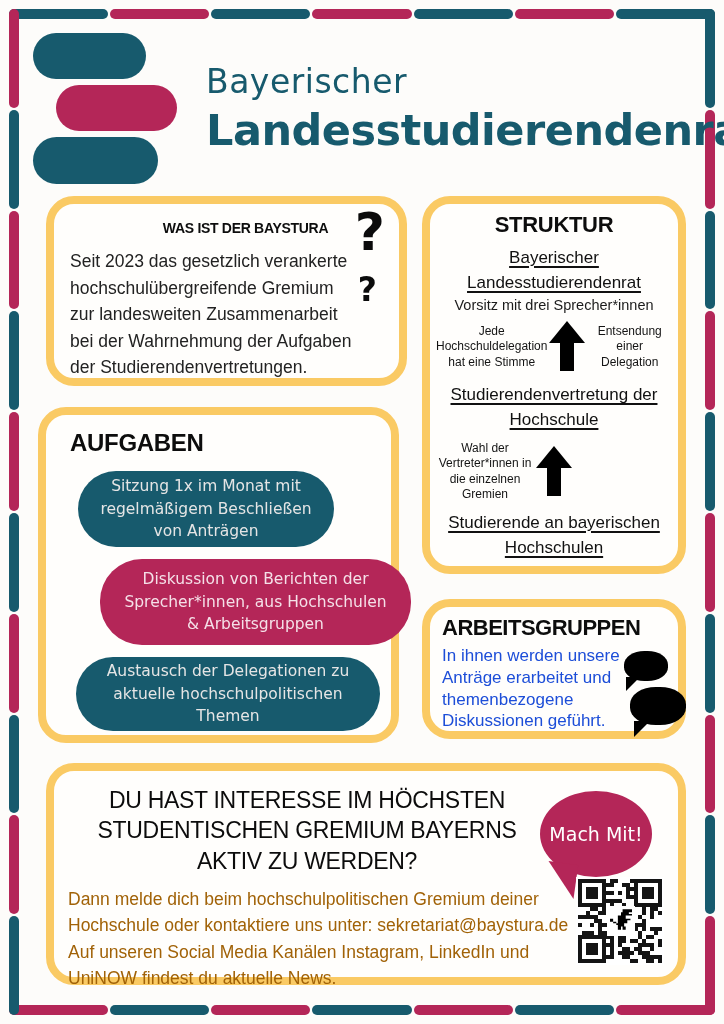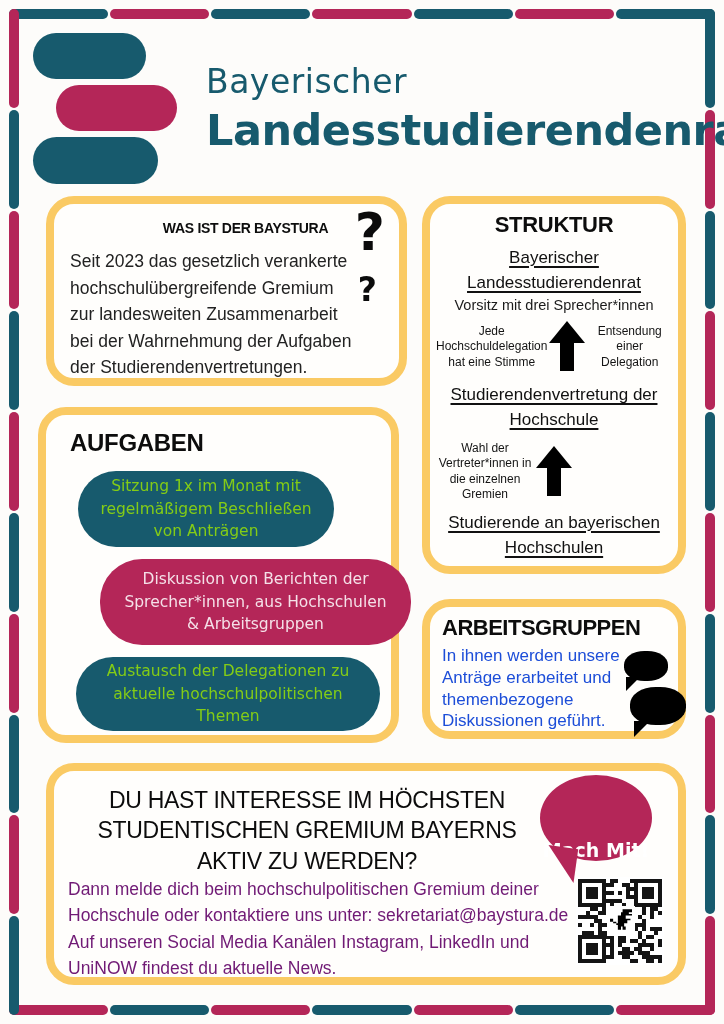--- a/index.html
+++ b/index.html
@@ -56,21 +56,21 @@
   .arrow-row{display:grid;grid-template-columns:1fr 40px 1fr;align-items:center;margin-top:8px}
   .arrow-row .lbl{font-size:12px;line-height:1.3;color:#141414}
   .arrow{width:36px;height:52px;position:relative;margin:0 auto}
   .arrow::before{content:"";position:absolute;top:0;left:0;border-left:18px solid transparent;border-right:18px solid transparent;border-bottom:22px solid #000}
   .arrow::after{content:"";position:absolute;top:20px;left:11px;width:14px;height:30px;background:#000}
   .tier.m2{margin-top:10px}
   .tier.m3{margin-top:8px}
   #box-aufgaben{left:38px;top:407px;width:361px;height:336px;padding:14px 24px}
   #box-aufgaben h2{font-size:24px}
   .task-pill{
-    border-radius:42px;color:#84cc16;text-align:center;
+    border-radius:42px;color:#e5e5e5;text-align:center;
     font-family:"DejaVu Sans",sans-serif;font-size:15.5px;line-height:1.45;
     display:flex;align-items:center;justify-content:center;padding:10px 20px;
   }
   .task-pill.teal{background:var(--teal)}
   .task-pill.crimson{background:var(--crimson);color:#F5E0E8}
   .tp1{width:256px;height:76px;margin:14px 0 0 8px}
   .tp2{width:311px;height:86px;margin:12px 0 0 30px}
   .tp3{width:304px;height:74px;margin:12px 0 0 6px}
   #box-arbeits{left:422px;top:599px;width:264px;height:140px;padding:8px 12px}
   #box-arbeits h2{font-size:22px;letter-spacing:-.5px}
@@ -78,26 +78,26 @@
   .arbeits-body{font-size:17px;line-height:1.28;width:178px;color:#1d4ed8}
   .bubbles{position:relative;width:62px;flex:1}
   .chat-bubble{position:absolute;background:#000;border-radius:46%}
   .chat-bubble::after{content:"";position:absolute;width:0;height:0;border-style:solid}
   .cb1{width:44px;height:30px;left:4px;top:6px}
   .cb1::after{left:2px;bottom:-10px;border-width:14px 14px 0 0;border-color:#000 transparent transparent transparent}
   .cb2{width:56px;height:38px;left:10px;top:42px}
   .cb2::after{left:4px;bottom:-12px;border-width:16px 16px 0 0;border-color:#000 transparent transparent transparent}
   #box-cta{left:46px;top:763px;width:640px;height:222px;padding:14px 14px}
   .cta-headline{width:478px;text-align:center;font-size:23px;font-weight:normal;line-height:1.32;letter-spacing:-.3px;color:#0c0c0c}
-  .cta-body{margin-top:0;width:512px;font-size:17.5px;line-height:1.5;color:#701a75}
+  .cta-body{margin-top:10px;width:512px;font-size:17.5px;line-height:1.5;color:#a16207}
   .speech-bubble{
-    position:absolute;left:486px;top:4px;width:112px;height:86px;
+    position:absolute;left:486px;top:20px;width:112px;height:86px;
     background:var(--crimson);border-radius:50%;
-    display:flex;align-items:flex-end;justify-content:center;
-    color:#fff;font-weight:bold;font-size:19px;font-family:"DejaVu Sans",sans-serif;
+    display:flex;align-items:center;justify-content:center;
+    color:#fff;font-weight:normal;font-size:19px;font-family:"DejaVu Sans",sans-serif;
   }
   .speech-bubble::after{
     content:"";position:absolute;left:6px;bottom:-20px;width:0;height:0;
     border-style:solid;border-width:0 30px 34px 0;
     border-color:transparent var(--crimson) transparent transparent;
     transform:rotate(8deg);
   }
   
   #qr-wrap{position:absolute;left:522px;top:106px;width:88px;height:88px;background:#fff;padding:2px}
   #qr{display:grid;grid-template-columns:repeat(21,4px);grid-auto-rows:4px}

